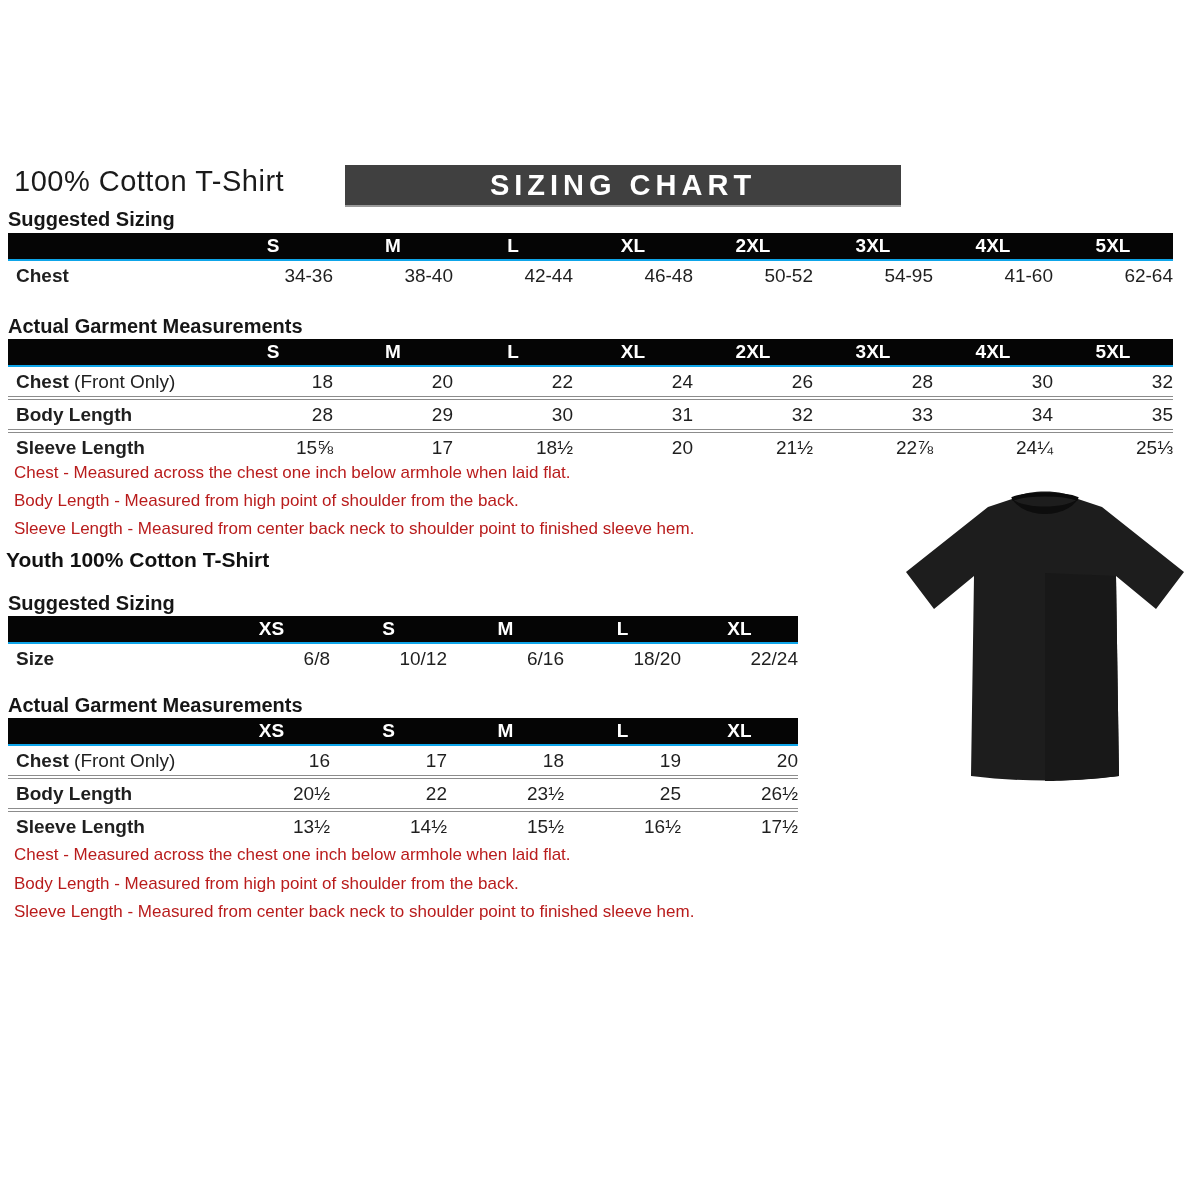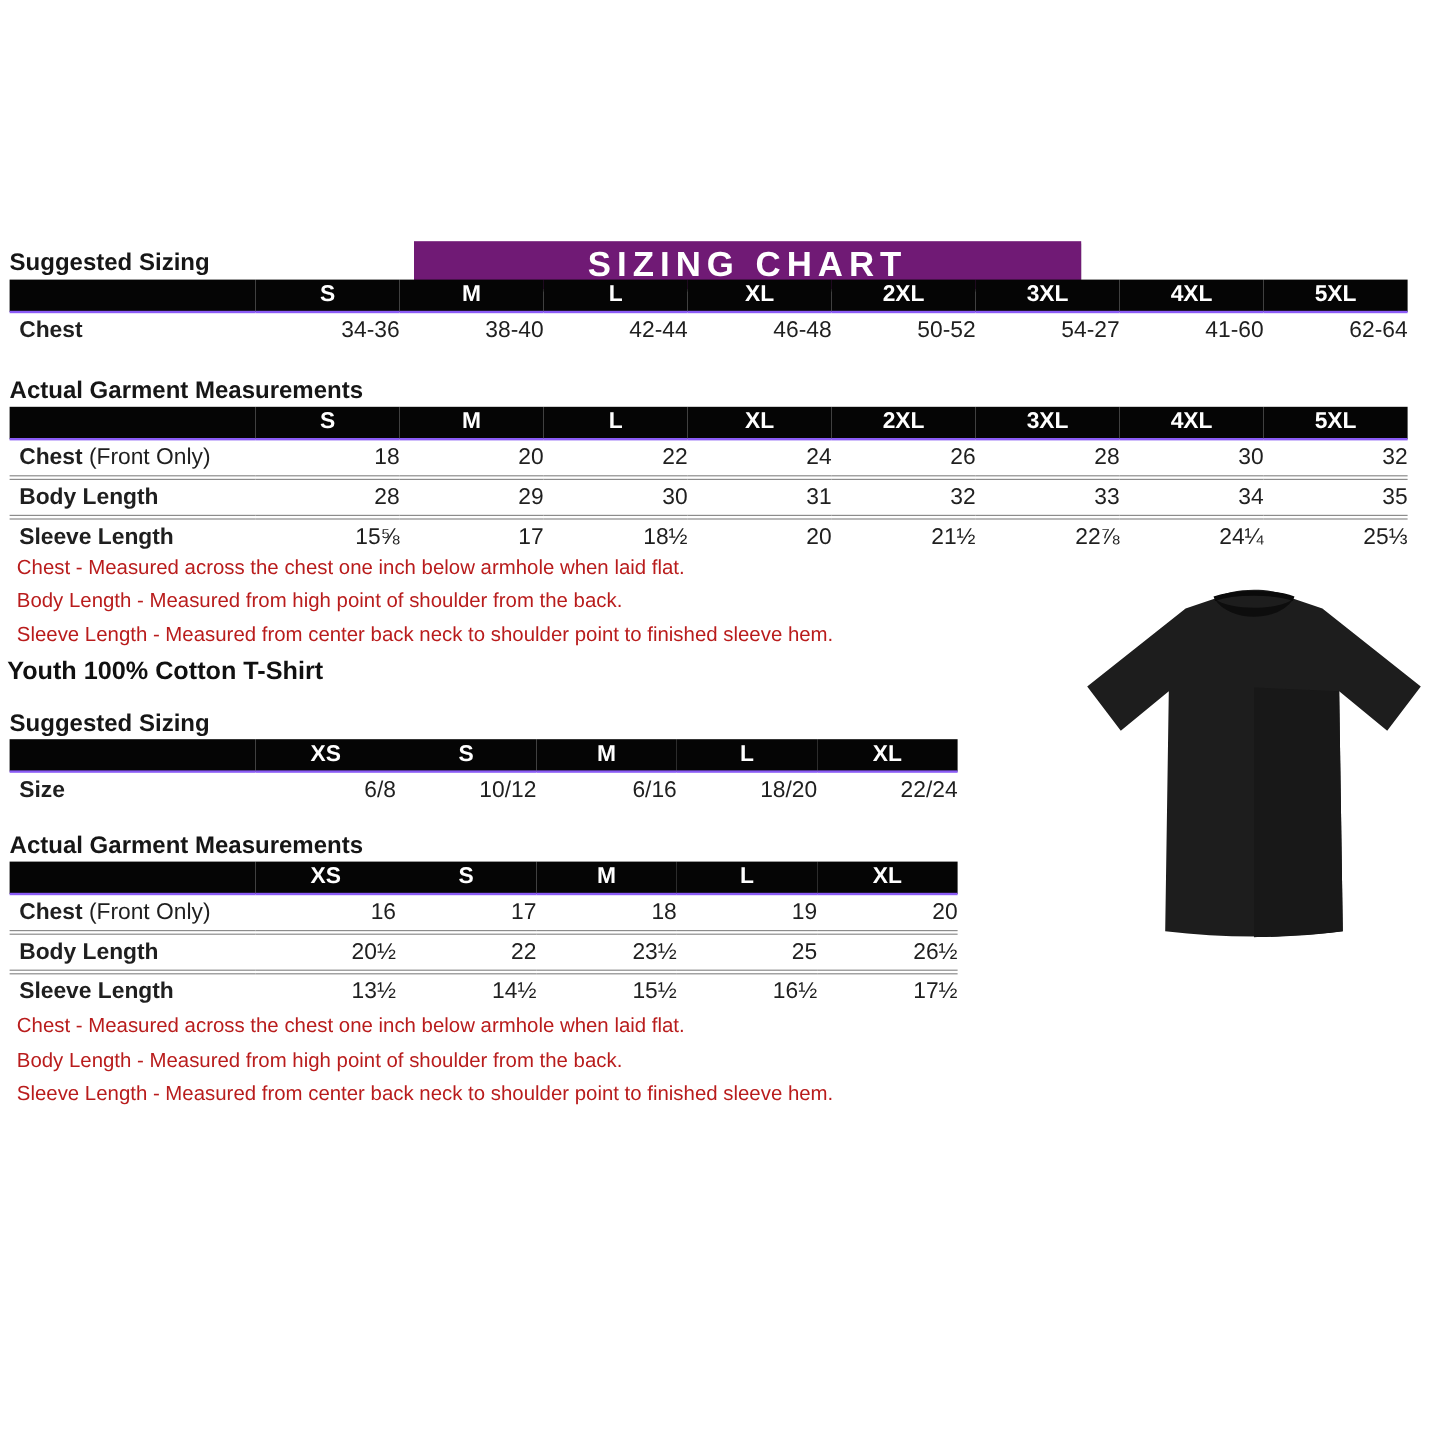--- a/index.html
+++ b/index.html
@@ -2,50 +2,51 @@
 <html><head>
 <meta charset="utf-8">
 <style>
   html,body{margin:0;padding:0;background:#ffffff;}
   body{font-family:"Liberation Sans","DejaVu Sans",sans-serif;color:#1f1f1f;}
   .canvas{position:relative;width:1200px;height:1200px;background:#ffffff;overflow:hidden;}
 
   .abs{position:absolute;}
 
   .main-title{left:14px;top:165px;font-size:29px;font-weight:400;color:#1a1a1a;letter-spacing:0.5px;}
-  .banner{left:345px;top:165px;width:556px;height:40px;background:#701a75;display:flex;align-items:center;justify-content:center;box-shadow:0 2px 0 #9a9a9a;margin-top:36px;}
+  .banner{left:345px;top:165px;width:556px;height:40px;background:#404040;display:flex;align-items:center;justify-content:center;box-shadow:0 2px 0 #9a9a9a;}
   .banner span{color:#ffffff;font-weight:bold;font-size:29px;letter-spacing:5px;}
 
   .section-label{font-size:20px;font-weight:700;color:#161616;}
 
   table.size-table{border-collapse:collapse;table-layout:fixed;}
   table.size-table th,table.size-table td{padding:0;margin:0;}
   table.size-table thead th{background:#050505;color:#ffffff;font-weight:bold;font-size:19px;text-align:center;height:26px;}
   table.size-table thead th.label-col{text-align:left;}
   table.size-table tbody td{font-size:19px;text-align:right;height:29px;color:#1f1f1f;}
   table.size-table tbody td.label-col{text-align:left;padding-left:8px;}
   table.size-table tbody tr{border-top:4px double #8c8c8c;}
-  table.size-table tbody tr:first-child{border-top:2px solid #8b5cf6;margin-top:41px;}
+  table.size-table tbody tr:first-child{border-top:2px solid #0ea5e9;margin-top:41px;}
   table.size-table b{font-weight:bold;}
   .w-adult{width:1165px;}
   .w-youth{width:790px;}
   .adult .label-col{width:205px;}
   .youth .label-col{width:205px;}
 
   .youth-title{left:6px;top:548px;font-size:21px;font-weight:bold;color:#101010;}
 
   .note-line{left:14px;font-size:17px;color:#b91c1c;}
 
   .shirt-wrap{left:895px;top:473px;width:300px;height:335px;}
 </style>
 </head>
 <body>
 
 <div class="canvas">
 
+  <div class="abs main-title">100% Cotton T-Shirt</div>
 
   <div class="abs banner">
     <span>SIZING CHART</span>
   </div>
 
   <div class="abs section-label" style="left:8px;top:208px;">Suggested Sizing</div>
 
   <div class="abs" style="left:8px;top:233px;">
     <table class="size-table w-adult adult">
         <thead>
@@ -62,21 +63,21 @@
           </tr>
         </thead>
         <tbody>
           <tr>
             <td class="label-col"><b>Chest</b></td>
             <td>34-36</td>
             <td>38-40</td>
             <td>42-44</td>
             <td>46-48</td>
             <td>50-52</td>
-            <td>54-27</td>
+            <td>54-95</td>
             <td>41-60</td>
             <td>62-64</td>
           </tr>
         </tbody>
       </table>
   </div>
 
   <div class="abs section-label" style="left:8px;top:315px;">Actual Garment Measurements</div>
 
   <div class="abs" style="left:8px;top:339px;">

